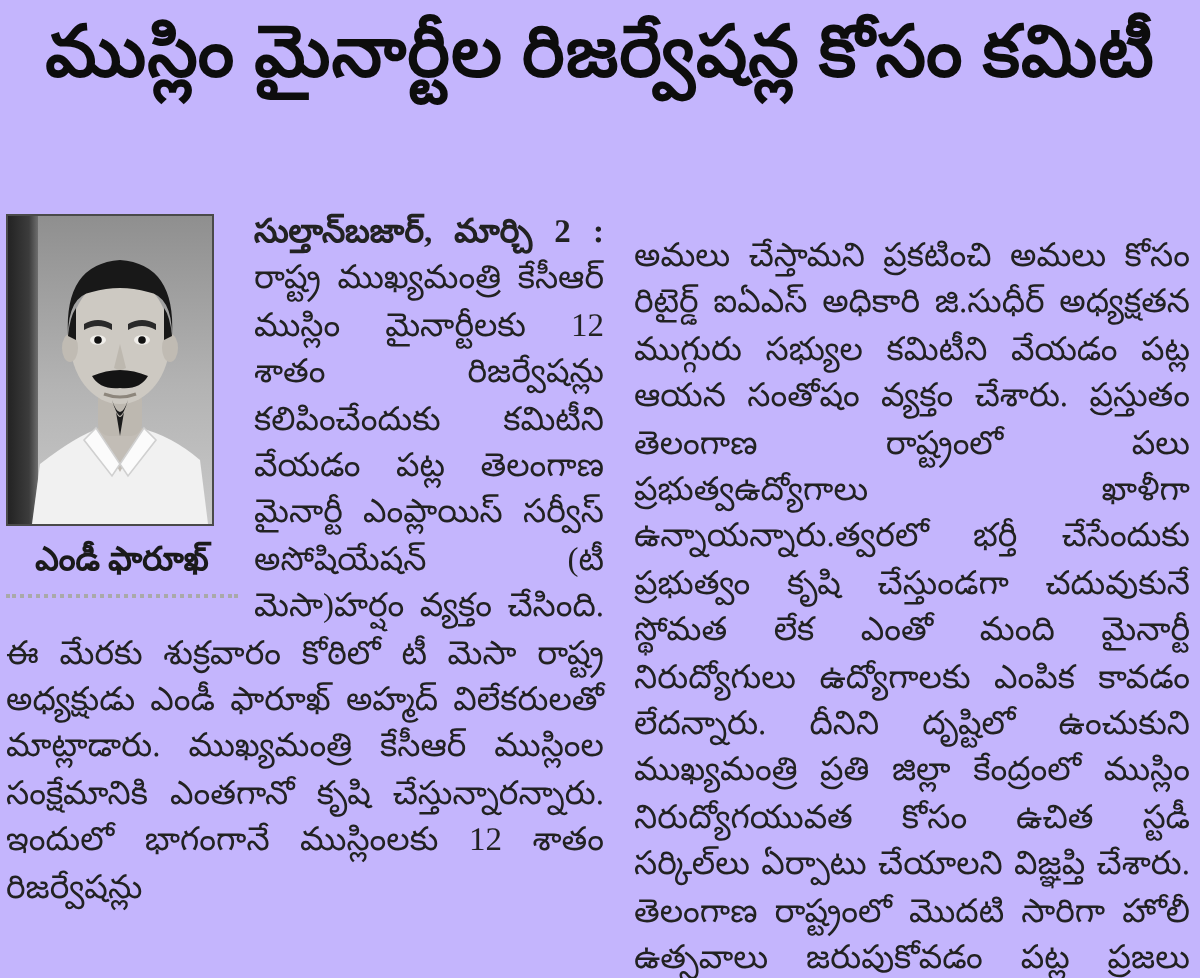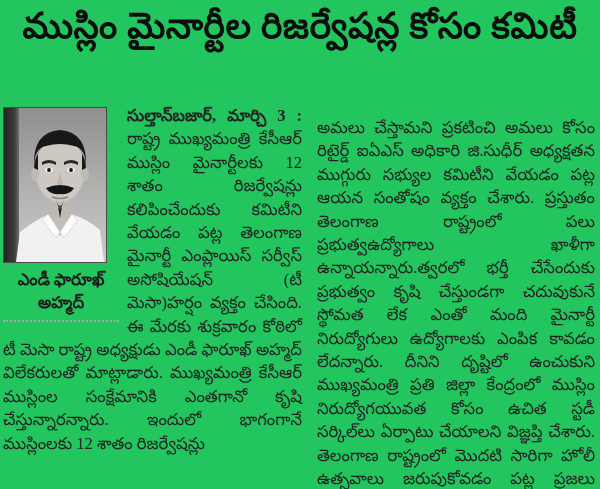--- a/index.html
+++ b/index.html
@@ -5,21 +5,21 @@
   html, body {
     margin: 0;
     padding: 0;
     background: #e8e8e8;
   }
   .page {
     position: relative;
     width: 600px;
     height: 489px;
     margin: 0 auto;
-    background: #22c55e;
+    background: #c4b5fd;
     font-family: "Liberation Serif", "DejaVu Serif", serif;
     color: #1e1e1e;
     overflow: hidden;
   }
   
   .headline {
     position: absolute;
     top: 2px;
     left: 0;
     right: 0;
@@ -147,27 +147,26 @@
             <path d="M42 80 Q56 74 70 80 Q66 87 56 86 Q46 87 42 80 Z" fill="#141414"></path>
 
             <path d="M48 89 Q56 92 64 89" stroke="#8d867c" stroke-width="1.6" fill="none"></path>
 
             <path d="M52 92 Q56 104 60 92 Q58 99 56 100 Q54 99 52 92 Z" fill="#1c1c1c"></path>
             <path d="M54 98 L56 110 L58 98 Q56 103 54 98 Z" fill="#1c1c1c"></path>
           </svg>
         </div>
         <figcaption class="photo-caption">
           <span>ఎండీ ఫారూఖ్</span>
-          <span>అహ్మద్</span>
         </figcaption>
         <div class="caption-rule"></div>
       </figure>
 
       <p class="article-text">
-        <span class="dateline">సుల్తాన్‌బజార్, మార్చి 3 :</span>
+        <span class="dateline">సుల్తాన్‌బజార్, మార్చి 2 :</span>
         <span>రాష్ట్ర ముఖ్యమంత్రి కేసీఆర్ ముస్లిం మైనార్టీలకు 12 శాతం రిజర్వేషన్లు కలిపించేందుకు కమిటీని వేయడం పట్ల తెలంగాణ మైనార్టీ ఎంప్లాయిస్ సర్వీస్ అసోషియేషన్ (టీ మెసా)హర్షం వ్యక్తం చేసింది. ఈ మేరకు శుక్రవారం కోఠిలో టీ మెసా రాష్ట్ర అధ్యక్షుడు ఎండీ ఫారూఖ్ అహ్మద్ విలేకరులతో మాట్లాడారు. ముఖ్యమంత్రి కేసీఆర్ ముస్లింల సంక్షేమానికి ఎంతగానో కృషి చేస్తున్నారన్నారు. ఇందులో భాగంగానే ముస్లింలకు 12 శాతం రిజర్వేషన్లు</span>
       </p>
     </div>
 
     <div class="col col-right">
       <p class="article-text">అమలు చేస్తామని ప్రకటించి అమలు కోసం రిటైర్డ్ ఐఏఎస్ అధికారి జి.సుధీర్ అధ్యక్షతన ముగ్గురు సభ్యుల కమిటీని వేయడం పట్ల ఆయన సంతోషం వ్యక్తం చేశారు. ప్రస్తుతం తెలంగాణ రాష్ట్రంలో పలు ప్రభుత్వఉద్యోగాలు ఖాళీగా ఉన్నాయన్నారు.త్వరలో భర్తీ చేసేందుకు ప్రభుత్వం కృషి చేస్తుండగా చదువుకునే స్థోమత లేక ఎంతో మంది మైనార్టీ నిరుద్యోగులు ఉద్యోగాలకు ఎంపిక కావడం లేదన్నారు. దీనిని దృష్టిలో ఉంచుకుని ముఖ్యమంత్రి ప్రతి జిల్లా కేంద్రంలో ముస్లిం నిరుద్యోగయువత కోసం ఉచిత స్టడీ సర్కిల్‌లు ఏర్పాటు చేయాలని విజ్ఞప్తి చేశారు. తెలంగాణ రాష్ట్రంలో మొదటి సారిగా హోలీ ఉత్సవాలు జరుపుకోవడం పట్ల ప్రజలు సంతోషంగా ఉన్నారన్నారు.</p>
     </div>
 
   </div>
 </div>

